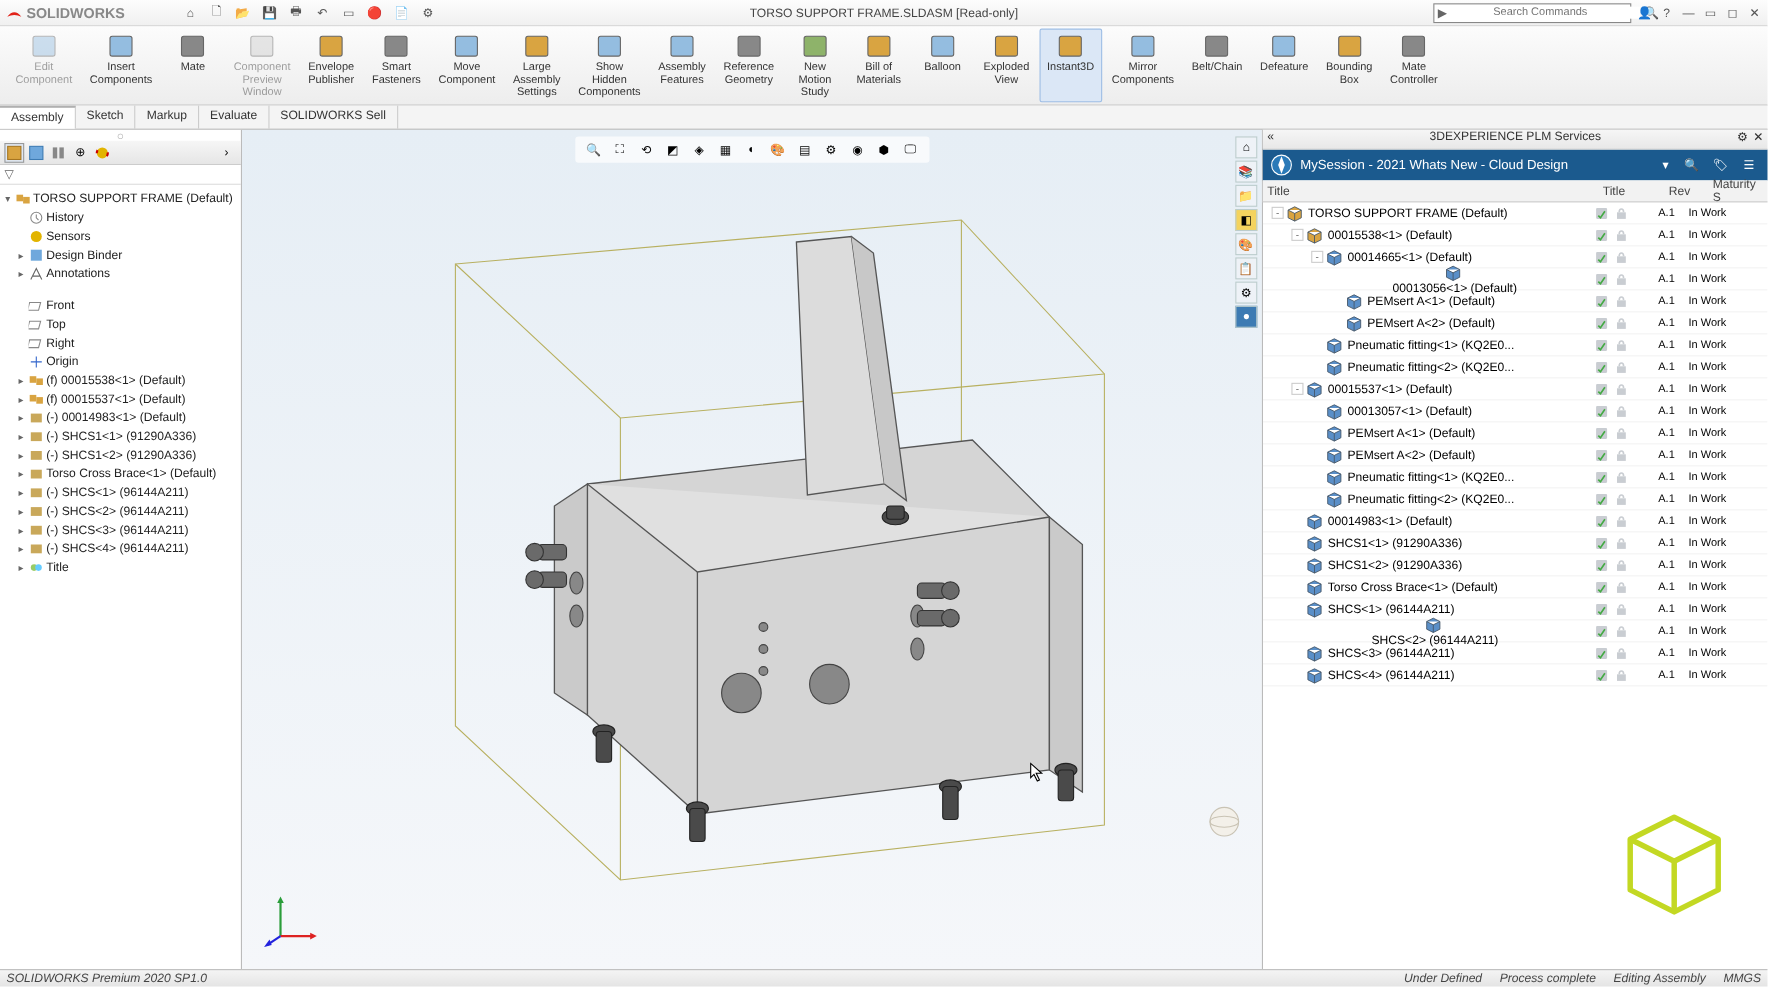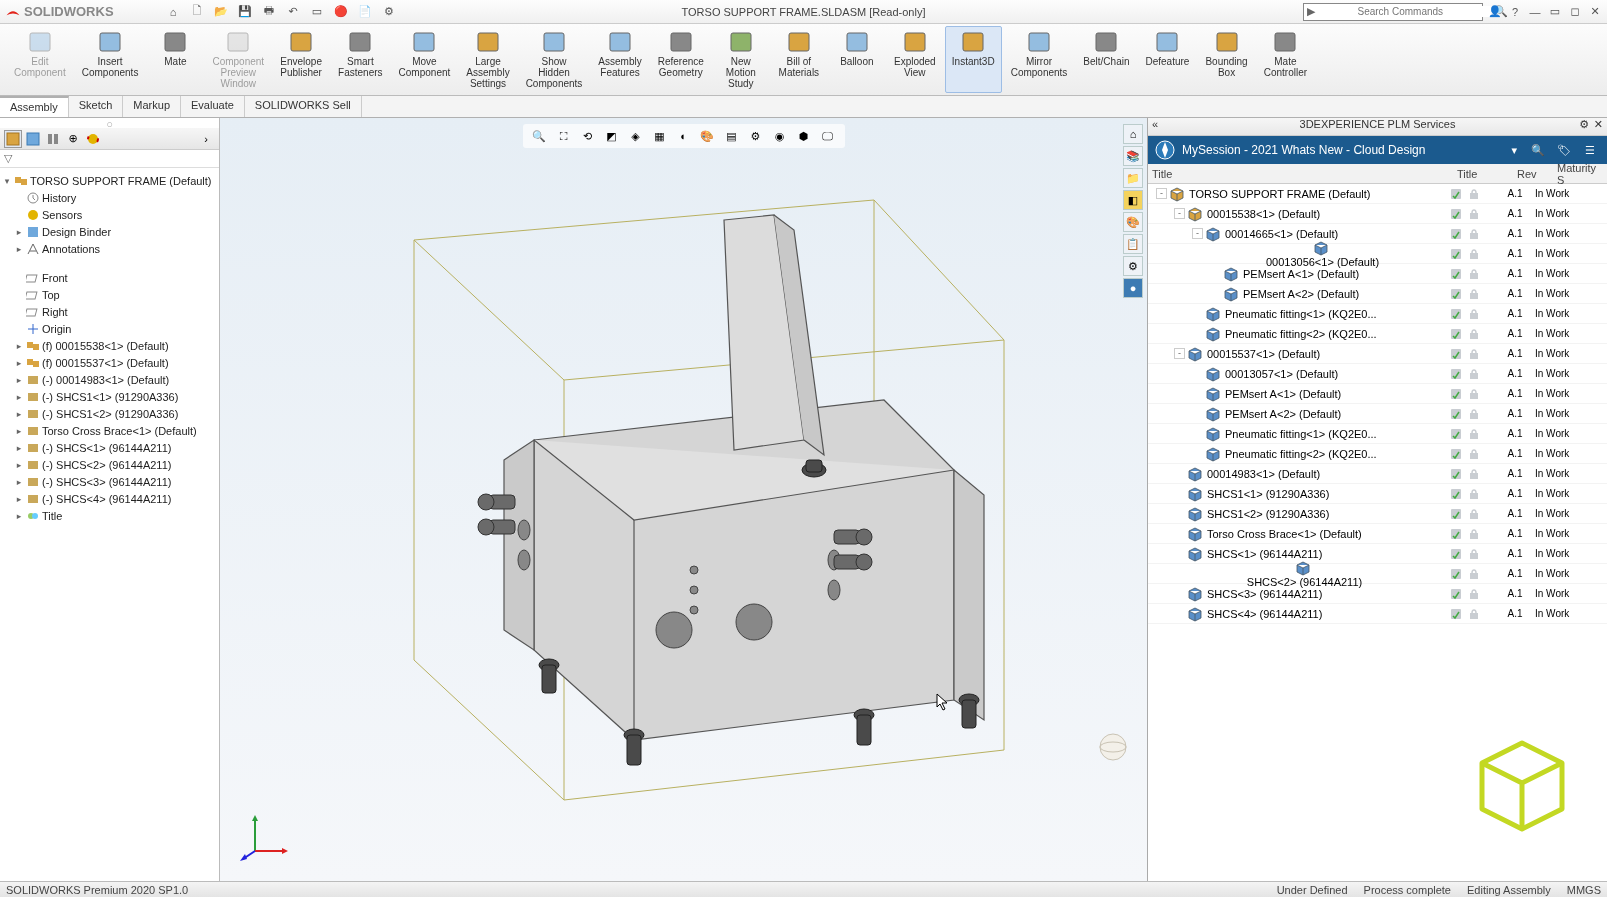--- a/index.html
+++ b/index.html
@@ -54,21 +54,21 @@
 .rp-header { height:20px; background:#f2f2f2; border-bottom:1px solid #ccc; display:flex; align-items:center; font-size:10px; color:#444; }
 .rp-header .col { padding:0 4px; }
 .rp-body { flex:1; overflow:auto; }
 .rp-row { display:flex; align-items:center; height:20px; border-bottom:1px solid #f3f3f3; }
 .col-title { flex:1; display:flex; align-items:center; padding-left:4px; white-space:nowrap; overflow:hidden; }
 .col-status { width:60px; display:flex; gap:4px; justify-content:center; }
 .col-rev { width:40px; text-align:center; font-size:10px; }
 .col-mat { width:72px; font-size:10px; }
 .rp-cube { width:16px; height:16px; margin-right:4px; flex-shrink:0; }
 .exp2 { width:11px; text-align:center; color:#666; font-size:9px; cursor:pointer; border:1px solid #ccc; height:11px; line-height:9px; margin-right:2px; background:#fff; }
-.statusbar { position:absolute; bottom:0; left:0; right:0; height:16px; background:linear-gradient(#f4f4f4,#e4e4e4); border-top:1px solid #bbb; display:flex; align-items:center; font-size:10px; color:#444; padding:0 6px; }
+.statusbar { position:absolute; bottom:0; left:0; right:0; height:16px; background:linear-gradient(#f4f4f4,#e4e4e4); border-top:1px solid #bbb; display:flex; align-items:center; font-size:10px; color:#444; padding:0 6px;font-style:italic; }
 .statusbar .sb-right { margin-left:auto; display:flex; gap:16px; }
 .model-svg { position:absolute; left:50%; top:50%; transform:translate(-50%,-50%); }
 </style>
 </head>
 <body>
 
 <div class="titlebar">
   <div class="logo">
     <svg viewBox="0 0 20 20" width="18" height="18">
         <path d="M2 14 Q10 4 18 14 Q10 10 2 14" fill="#e2231a"></path>

